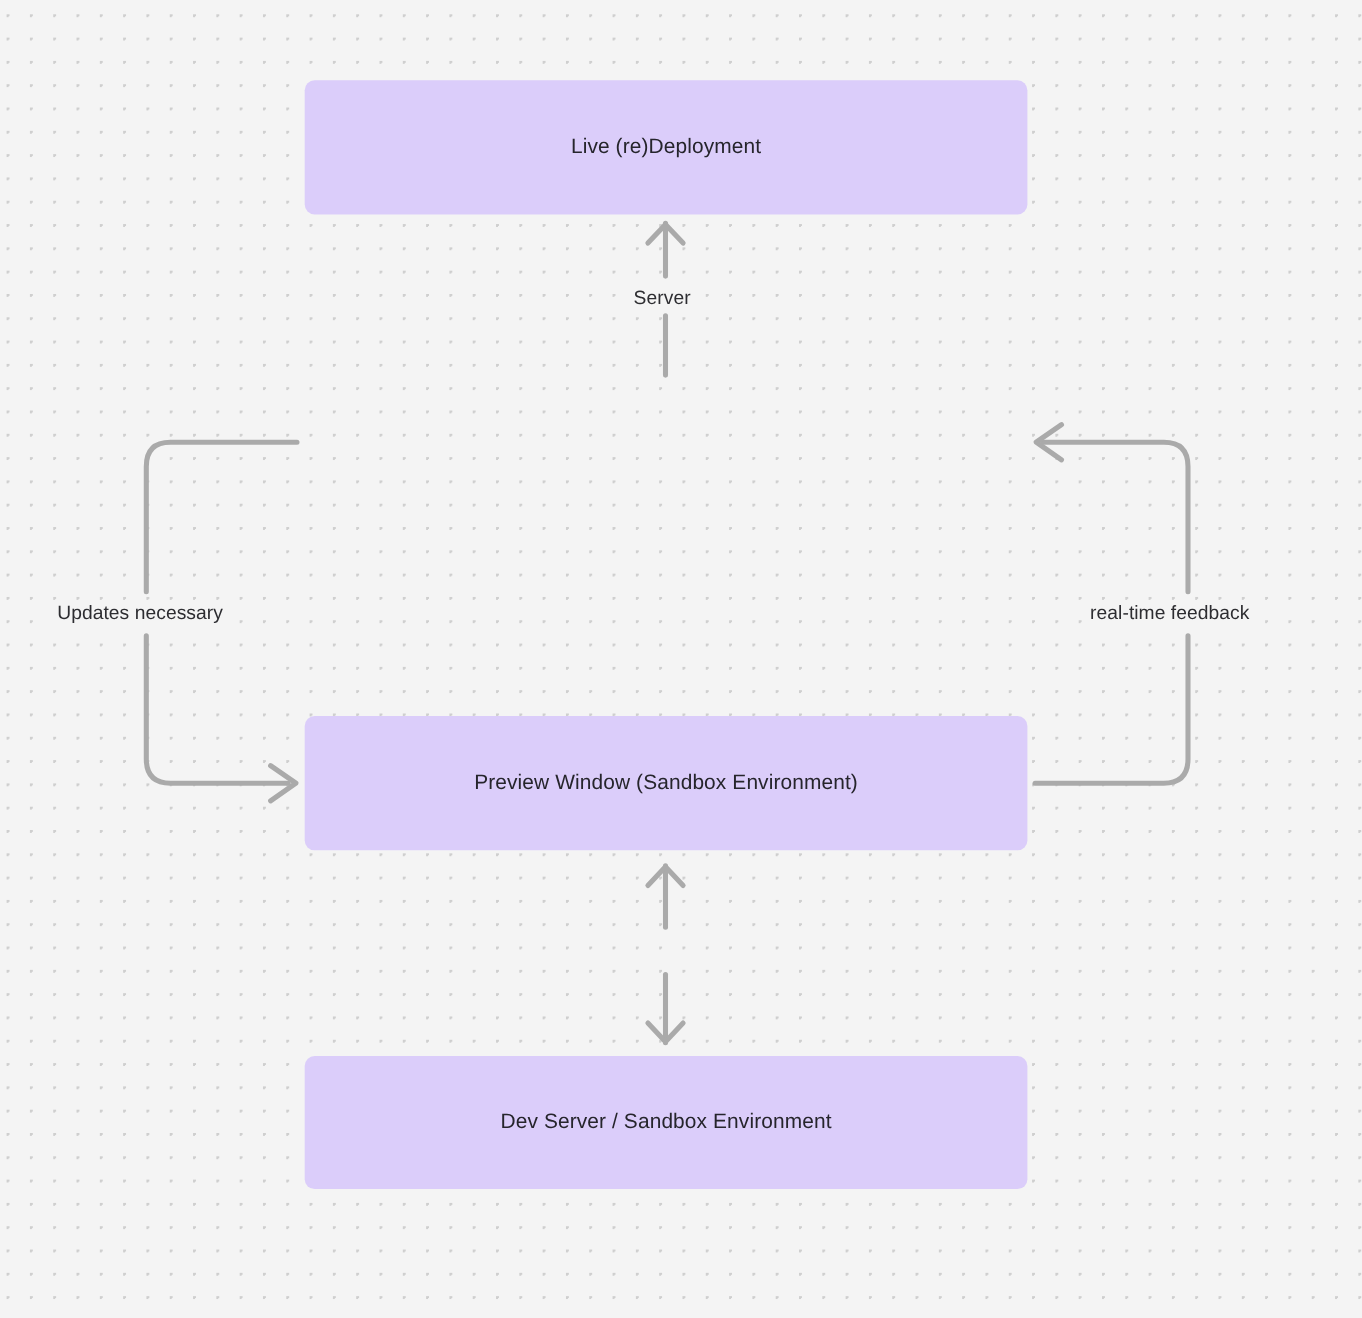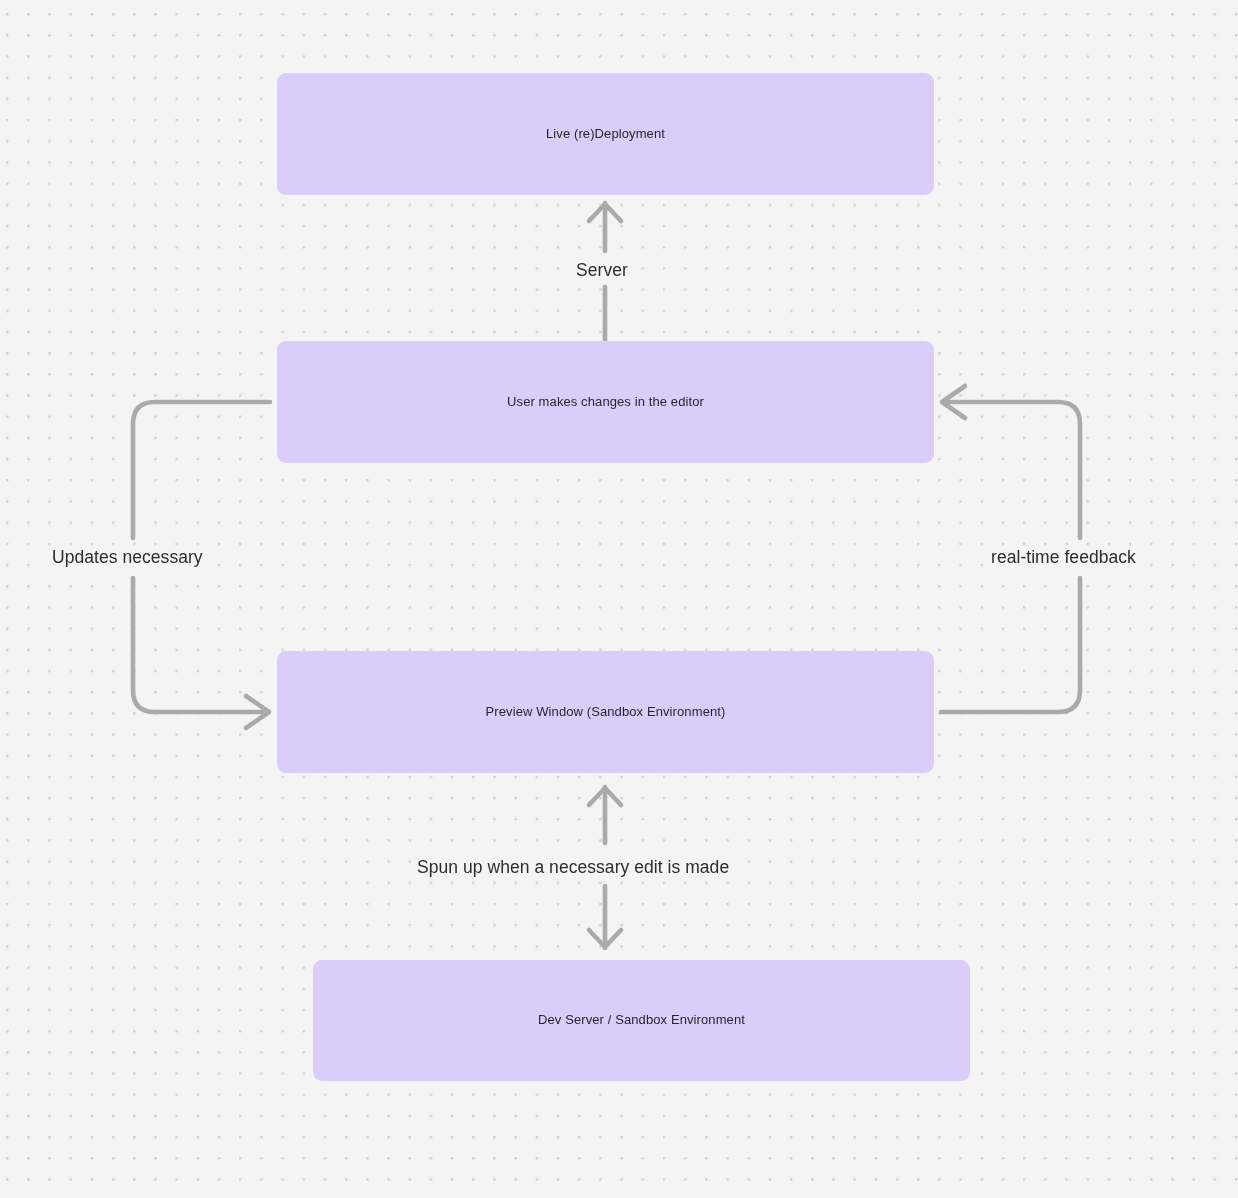--- a/index.html
+++ b/index.html
@@ -38,31 +38,31 @@
   .node {
     position: absolute;
     box-sizing: border-box;
     background: #dbcdfa;
     border-radius: 9px;
     display: flex;
     align-items: center;
     justify-content: center;
     text-align: center;
     color: #26252c;
-    font-size: 13px;
+    font-size: 19px;
     font-weight: 400;
     letter-spacing: 0.1px;
     line-height: 1.3;
     padding: 6px 16px;
   }
 
   #node-live        { left: 277px; top: 73px;  width: 657px; height: 122px; }
   #node-user-edits  { left: 277px; top: 341px; width: 657px; height: 122px; }
   #node-preview     { left: 277px; top: 651px; width: 657px; height: 122px; }
-  #node-devserver   { left: 277px; top: 960px; width: 657px; height: 121px; margin-left: 36px; }
+  #node-devserver   { left: 277px; top: 960px; width: 657px; height: 121px; }
 
   .edge-label {
     position: absolute;
     color: #2d2d31;
     font-size: 17.5px;
     font-weight: 400;
     white-space: nowrap;
     letter-spacing: 0.05px;
     background: #f4f4f4;
     padding: 1px 5px;
@@ -104,33 +104,29 @@
       <polyline points="589,805 605,788 621,805" fill="none" stroke="#aaaaaa" stroke-width="4.6" stroke-linecap="round" stroke-linejoin="round"></polyline>
       <line x1="605" y1="886" x2="605" y2="948" stroke="#aaaaaa" stroke-width="4.6" stroke-linecap="round"></line>
       <polyline points="589,930 605,947 621,930" fill="none" stroke="#aaaaaa" stroke-width="4.6" stroke-linecap="round" stroke-linejoin="round"></polyline>
     </g>
   </svg>
 
   <div class="node" id="node-live">
     <span>Live (re)Deployment</span>
   </div>
 
-  <div class="node" id="node-user-edits">
-    <span>User makes changes in the editor</span>
-  </div>
 
   <div class="node" id="node-preview">
     <span>Preview Window (Sandbox Environment)</span>
   </div>
 
   <div class="node" id="node-devserver">
     <span>Dev Server / Sandbox Environment</span>
   </div>
 
   <div class="edge-label" id="label-publish">Server</div>
 
   <div class="edge-label" id="label-updates">Updates necessary</div>
 
   <div class="edge-label" id="label-realtime">real-time feedback</div>
 
-  <div class="edge-label" id="label-spun-up">Spun up when a necessary edit is made</div>
 
 </div>
 
 </body></html>

